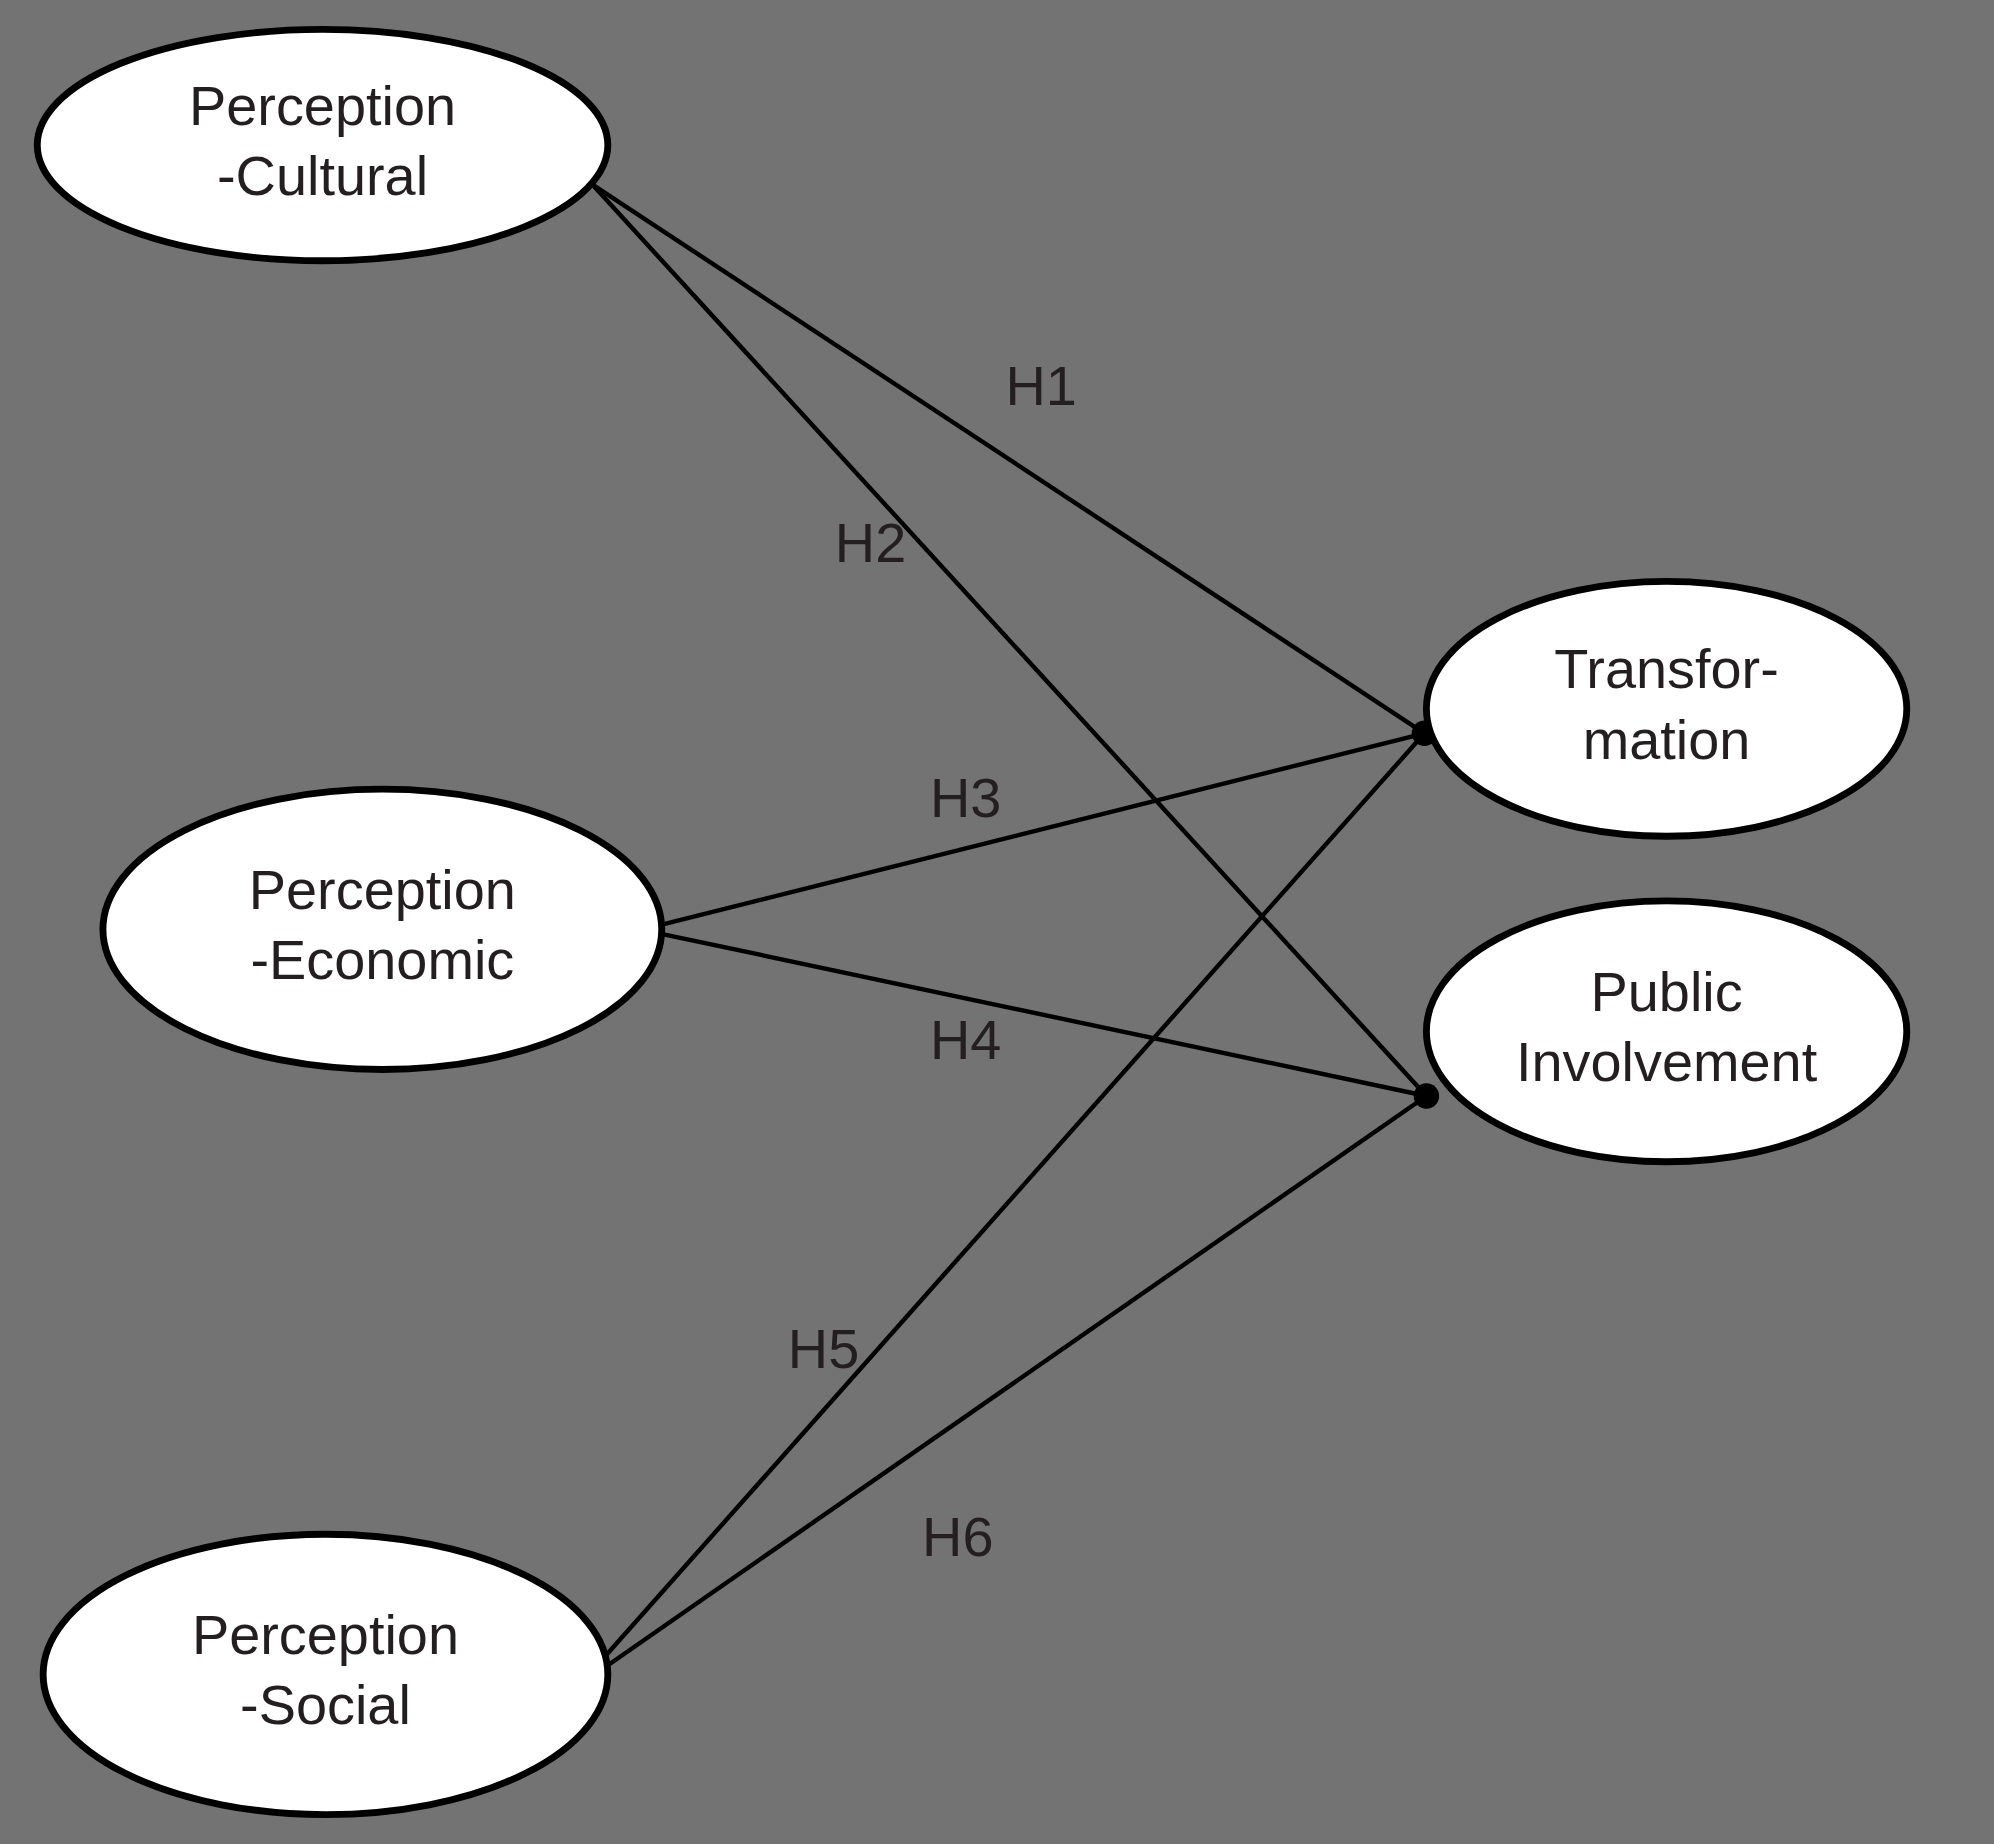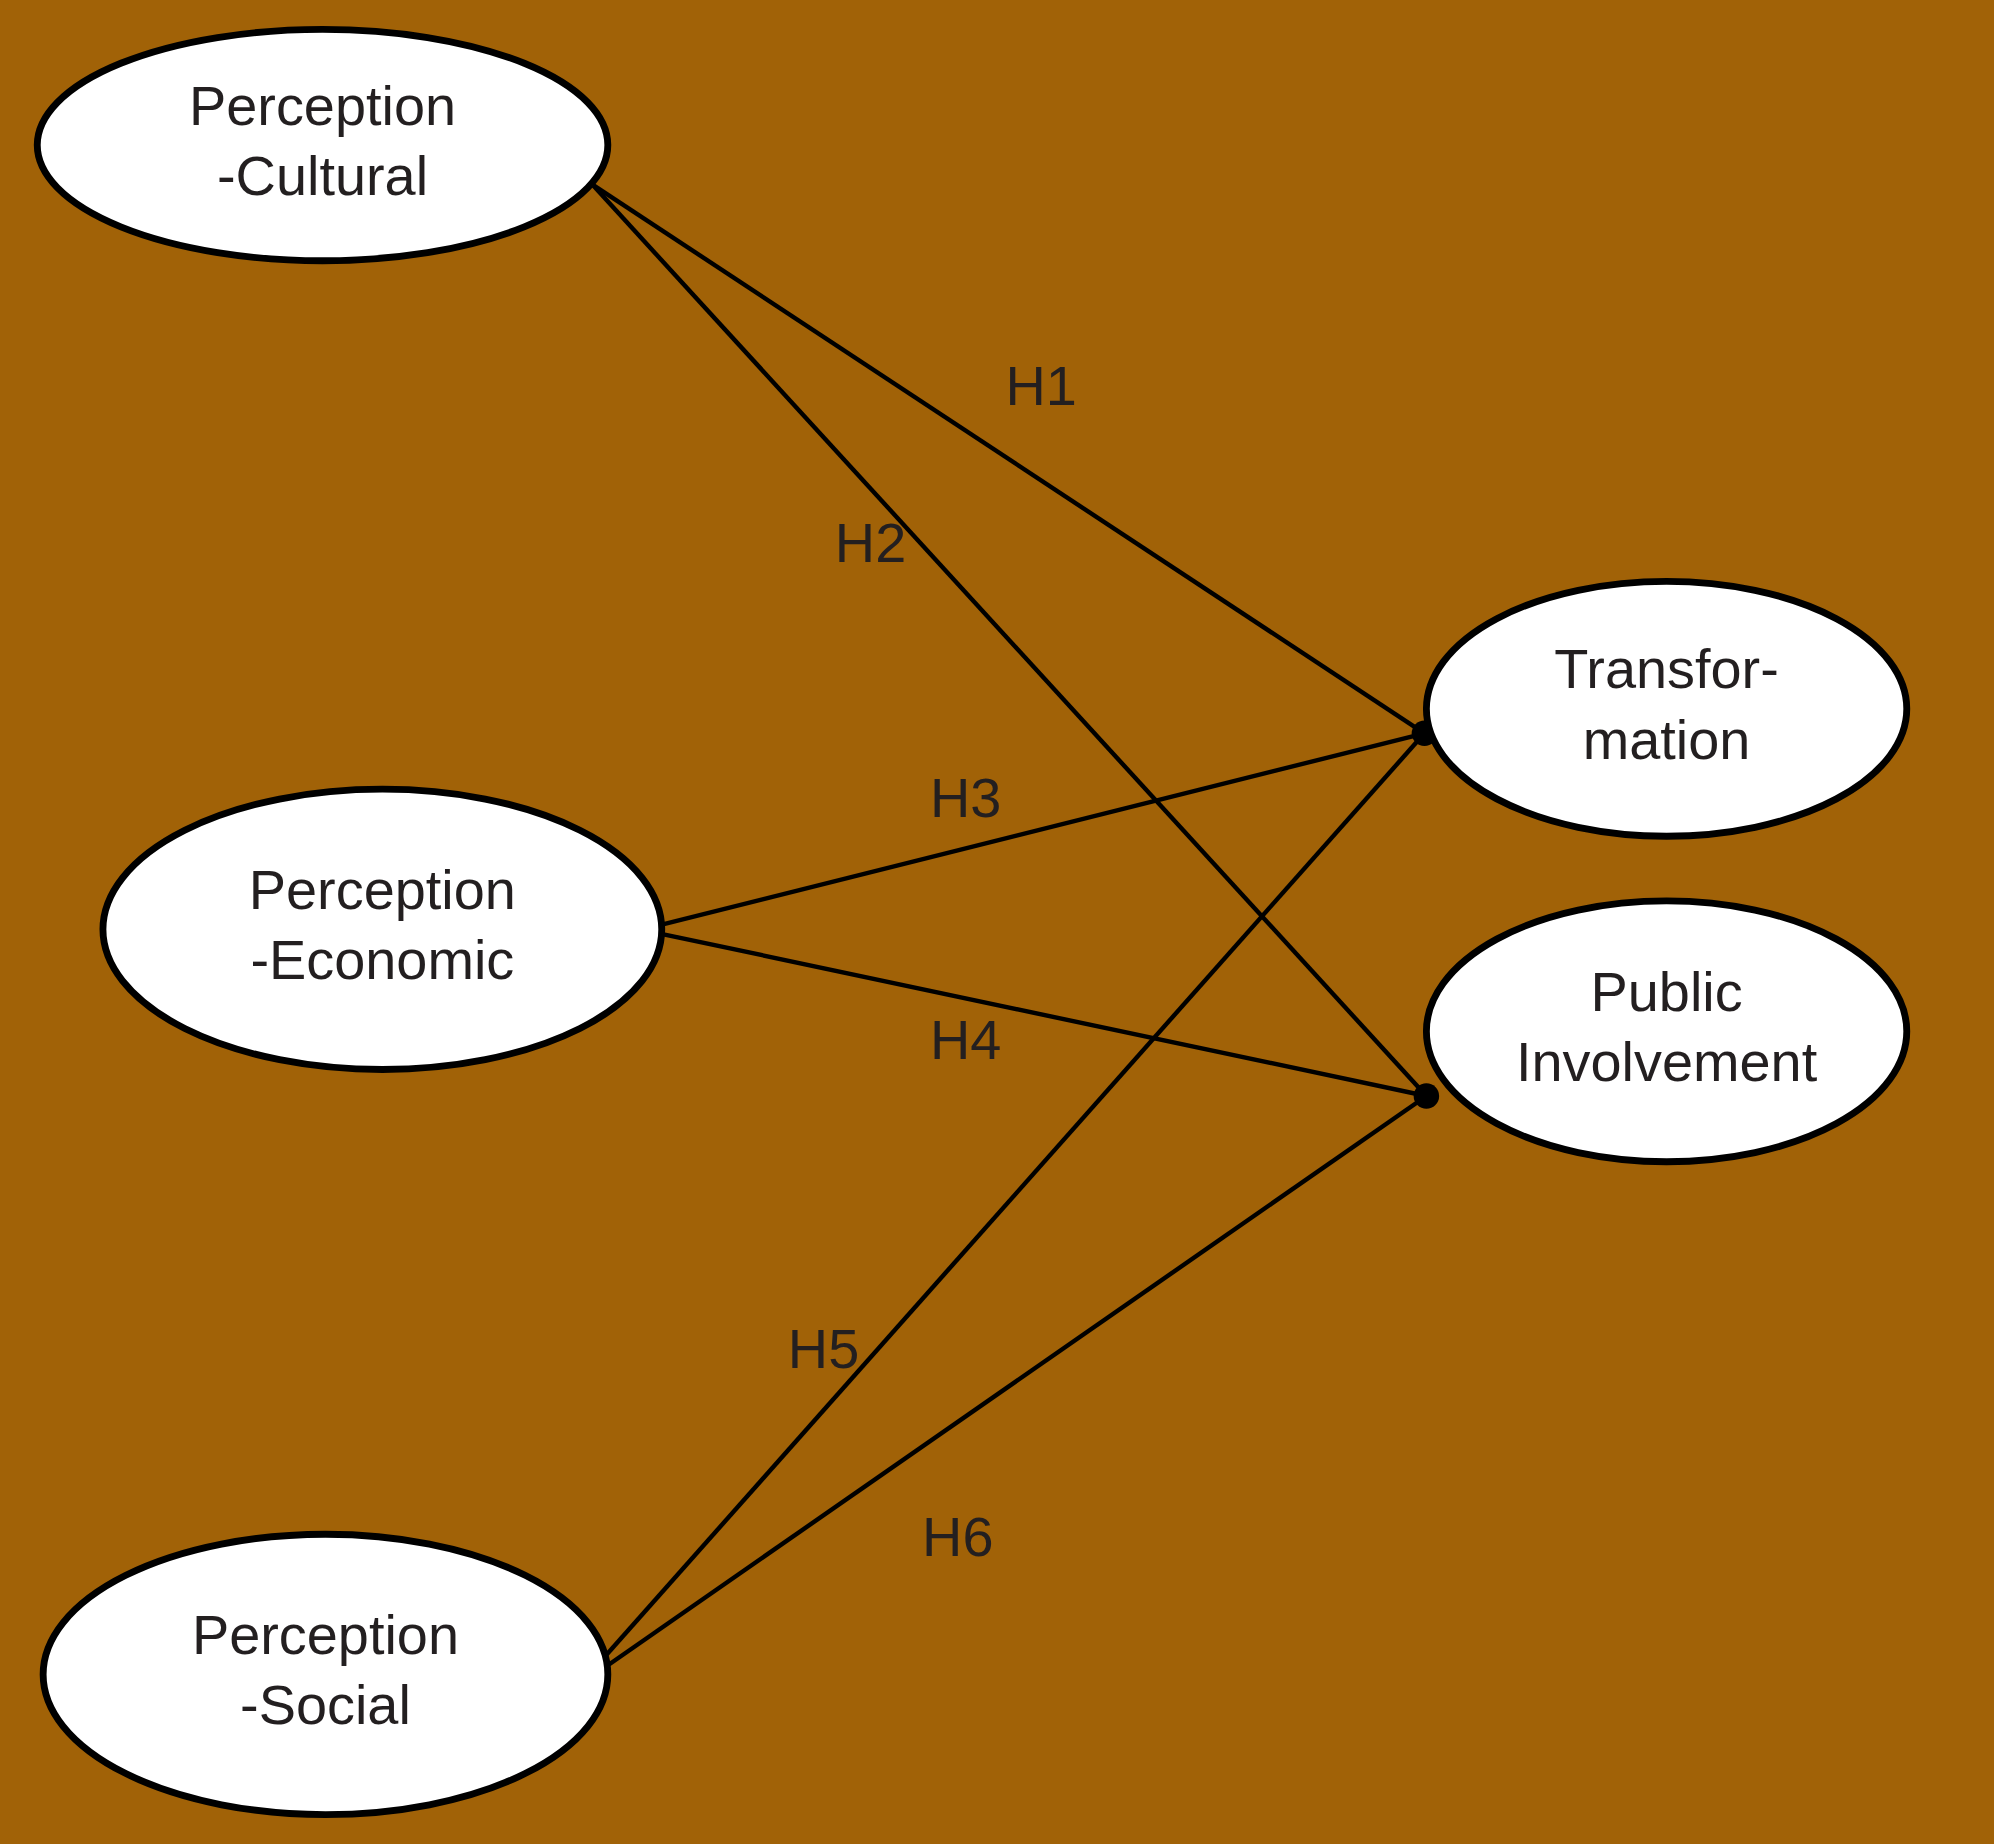--- a/index.html
+++ b/index.html
@@ -4,21 +4,21 @@
 <style>
   html, body {
     margin: 0;
     padding: 0;
     background: #ffffff;
   }
   #diagram-root {
     position: relative;
     width: 1995px;
     height: 1845px;
-    background: #a16207;
+    background: #737373;
     overflow: hidden;
     font-family: "Liberation Sans", sans-serif;
   }
   #diagram-svg {
     position: absolute;
     top: 0;
     left: 0;
     width: 1995px;
     height: 1845px;
     display: block;

